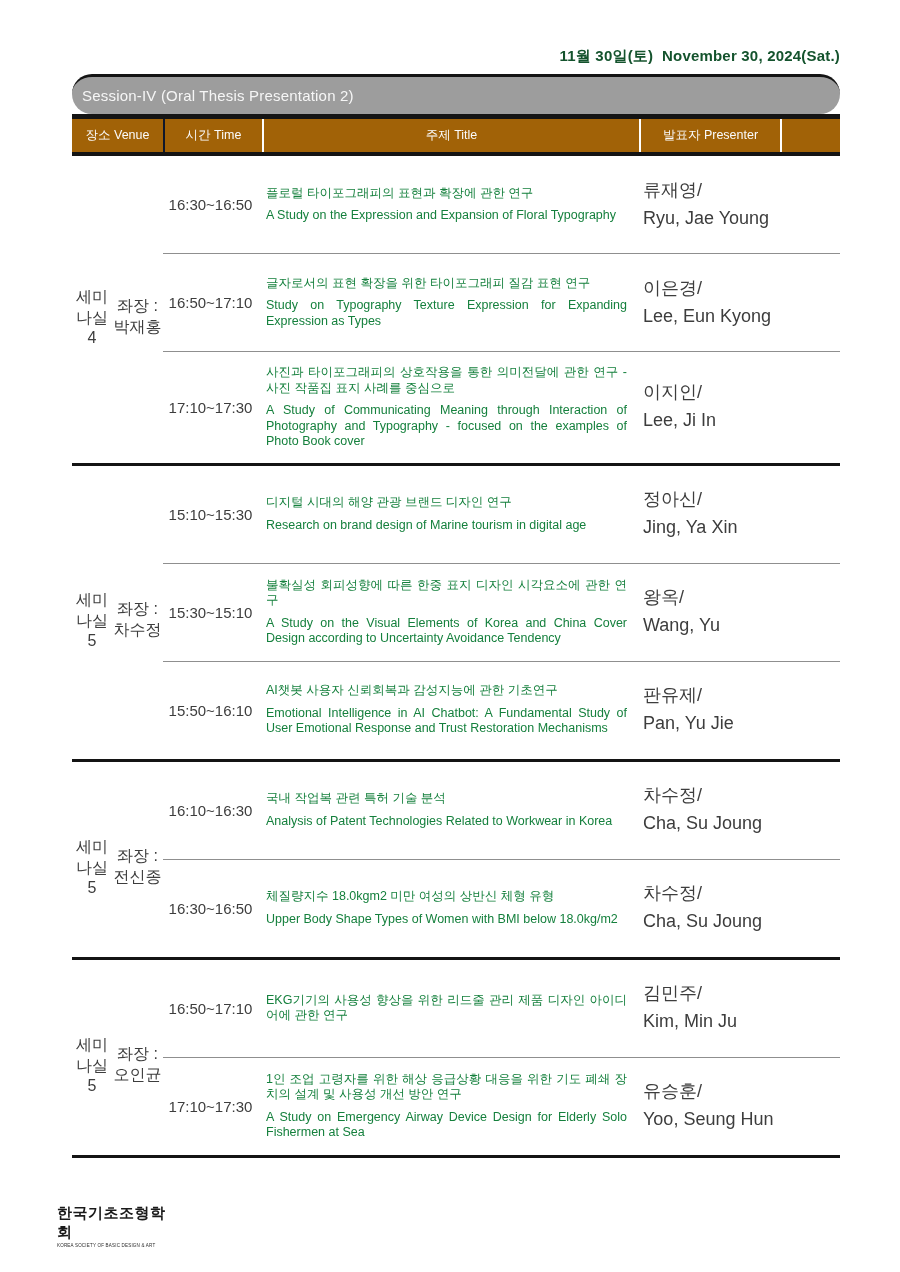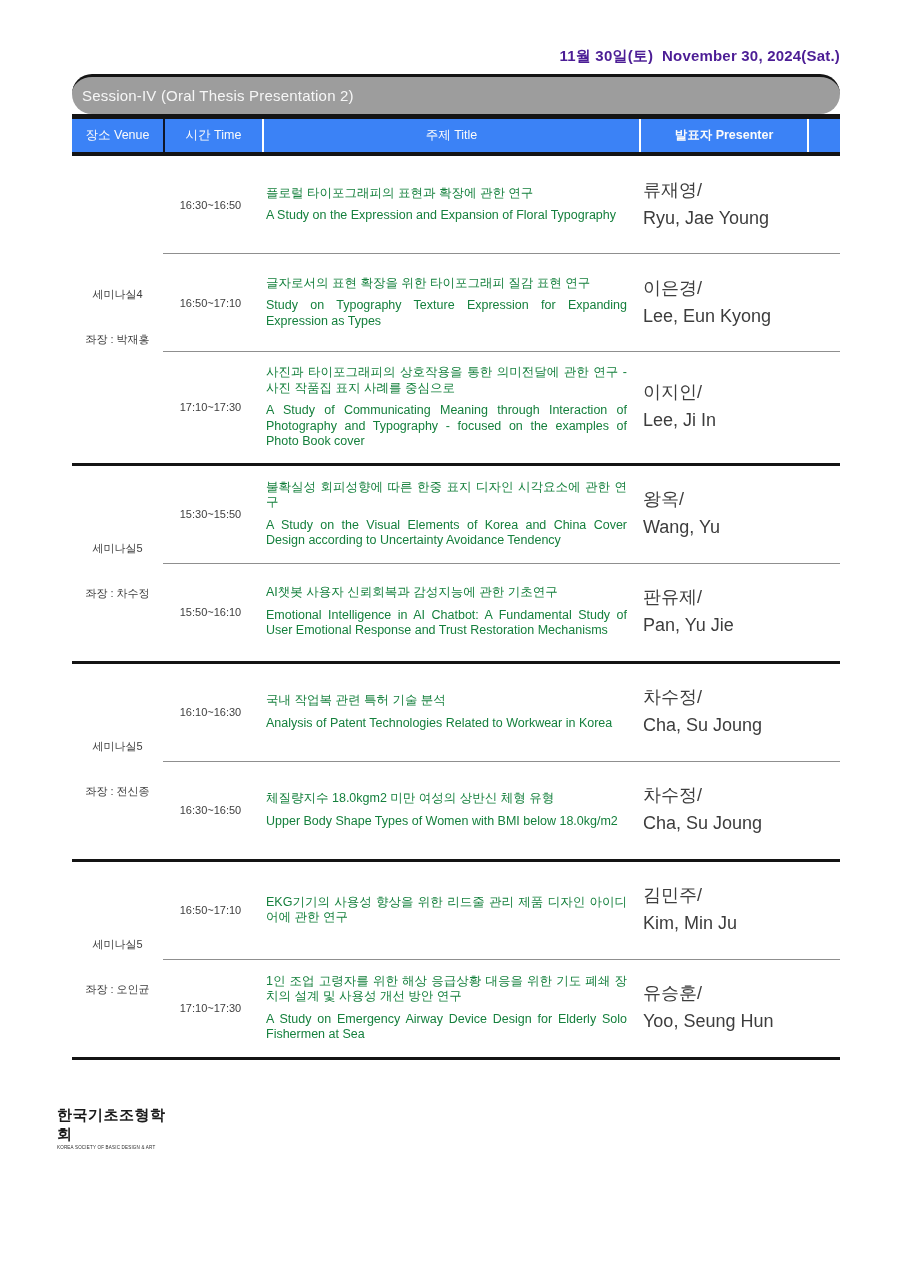--- a/index.html
+++ b/index.html
@@ -1,43 +1,43 @@
 <!DOCTYPE html>
 <html><head>
 <meta charset="utf-8">
 <style>
   html,body{margin:0;padding:0;background:#ffffff;}
   .page{position:relative;width:900px;height:1272px;background:#ffffff;overflow:hidden;
         font-family:"Liberation Sans","DejaVu Sans",sans-serif;}
   .content{position:absolute;left:72px;top:0;width:768px;}
 
-  .date{margin-top:47px;text-align:right;font-size:15px;font-weight:600;color:#4c1d95;
+  .date{margin-top:47px;text-align:right;font-size:15px;font-weight:600;color:#14532d;
         white-space:pre-wrap;letter-spacing:0.2px;}
 
   .session-bar{margin-top:8px;background:#9d9d9d;border-top:3px solid #141414;height:40px;
         display:flex;align-items:center;box-sizing:border-box;padding-left:10px;
         color:#f6f6f6;font-size:15px;letter-spacing:0.2px;border-radius:20px;}
 
-  .col-header{display:flex;background:#3b82f6;border-top:5px solid #141414;
+  .col-header{display:flex;background:#a16207;border-top:5px solid #141414;
         border-bottom:4px solid #141414;height:42px;box-sizing:border-box;
         color:#fbfbfb;font-size:12.5px;}
   .hc{display:flex;align-items:center;justify-content:center;box-sizing:border-box;}
   .hc-venue{width:91px;}
   .hc-time{width:99px;border-left:2px solid #0f172a;}
   .hc-title{width:377px;border-left:2px solid #ffffff;}
-  .hc-presenter{width:168px;border-left:2px solid #ffffff;font-weight:bold;}
+  .hc-presenter{width:141px;border-left:2px solid #ffffff;}
   .hc-empty{flex:1;border-left:2px solid #ffffff;}
 
   .group{display:flex;border-bottom:3px solid #141414;}
-  .venue-cell{width:91px;flex-shrink:0;display:flex;flex-direction:column;align-items:center;
-        justify-content:center;row-gap:30px;font-size:11px;color:#3d3d3d;text-align:center;margin-top:16px;}
+  .venue-cell{width:91px;flex-shrink:0;display:flex;flex-direction:row;align-items:center;
+        justify-content:center;row-gap:30px;font-size:16px;color:#3d3d3d;text-align:center;margin-top:16px;}
   .rows{flex:1;display:flex;flex-direction:column;}
   .row{display:flex;align-items:center;min-height:97px;}
   .row + .row{border-top:1px solid #8f8f8f;}
-  .time-cell{width:95px;flex-shrink:0;text-align:center;font-size:11px;color:#3d3d3d;}
+  .time-cell{width:95px;flex-shrink:0;text-align:center;font-size:15px;color:#3d3d3d;}
   .title-cell{width:377px;flex-shrink:0;box-sizing:border-box;padding:13px 8px;
         font-size:12.5px;color:#15803d;line-height:1.24;text-align:justify;
         -moz-text-align-last:left;text-align-last:left;}
   .title-en{margin-top:7px;}
   .presenter-cell{flex:1;box-sizing:border-box;padding-left:8px;font-size:18px;
         color:#3d3d3d;line-height:1.55;}
 
   .logo{margin-top:46px;margin-left:-15px;width:112px;color:#1a1a1a;}
   .logo-ko{font-size:15px;font-weight:700;letter-spacing:0.5px;}
   .logo-en{font-size:4.5px;letter-spacing:0.2px;margin-top:1px;white-space:nowrap;color:#2a2a2a;}
@@ -104,21 +104,32 @@
       </div>
     </div>
 
     <div class="group">
       <div class="venue-cell">
         <div>세미나실5</div>
         <div>좌장 : 차수정</div>
       </div>
       <div class="rows">
         <div class="row">
-          <div class="time-cell">15:30~15:50</div>
+          <div class="time-cell">15:10~15:30</div>
+          <div class="title-cell">
+            <div class="title-ko">디지털 시대의 해양 관광 브랜드 디자인 연구</div>
+            <div class="title-en">Research on brand design of Marine tourism in digital age</div>
+          </div>
+          <div class="presenter-cell">
+            <div>정아신/</div>
+            <div>Jing, Ya Xin</div>
+          </div>
+        </div>
+        <div class="row">
+          <div class="time-cell">15:30~15:10</div>
           <div class="title-cell">
             <div class="title-ko">불확실성 회피성향에 따른 한중 표지 디자인 시각요소에 관한 연구</div>
             <div class="title-en">A Study on the Visual Elements of Korea and China Cover Design according to Uncertainty Avoidance Tendency</div>
           </div>
           <div class="presenter-cell">
             <div>왕옥/</div>
             <div>Wang, Yu</div>
           </div>
         </div>
         <div class="row">

